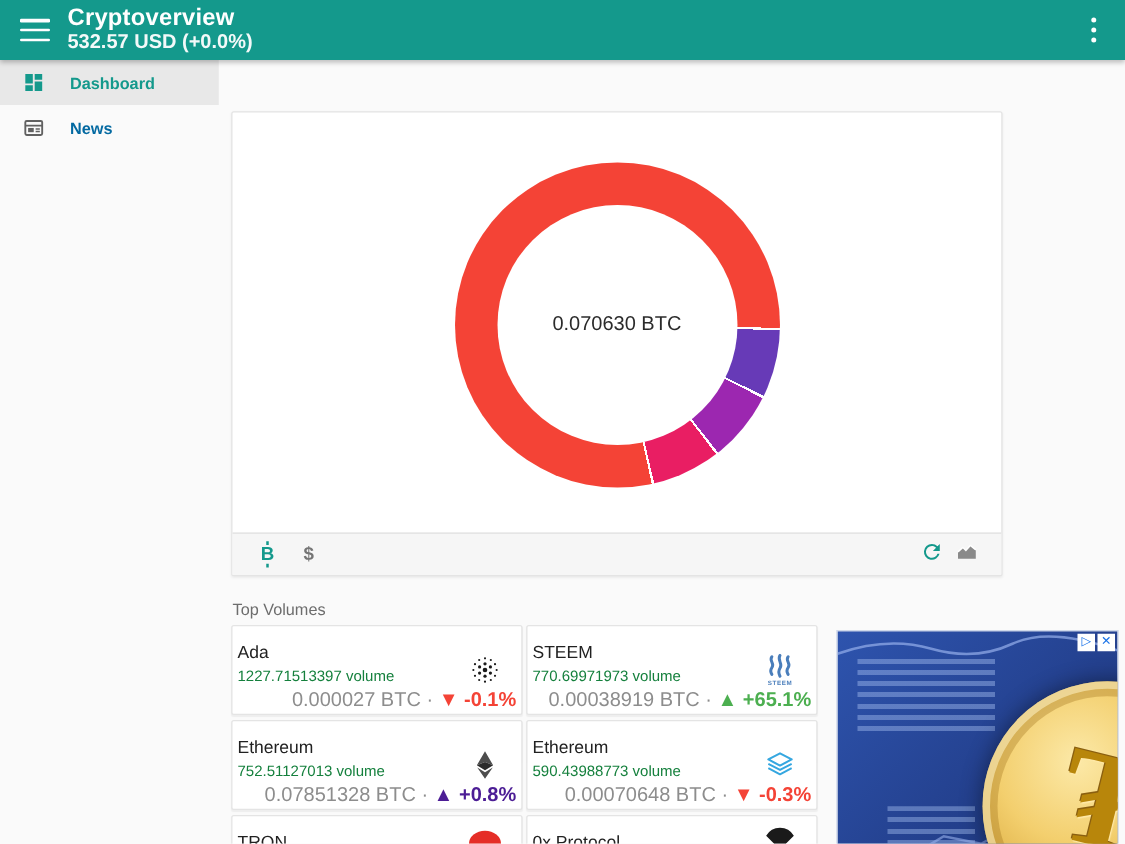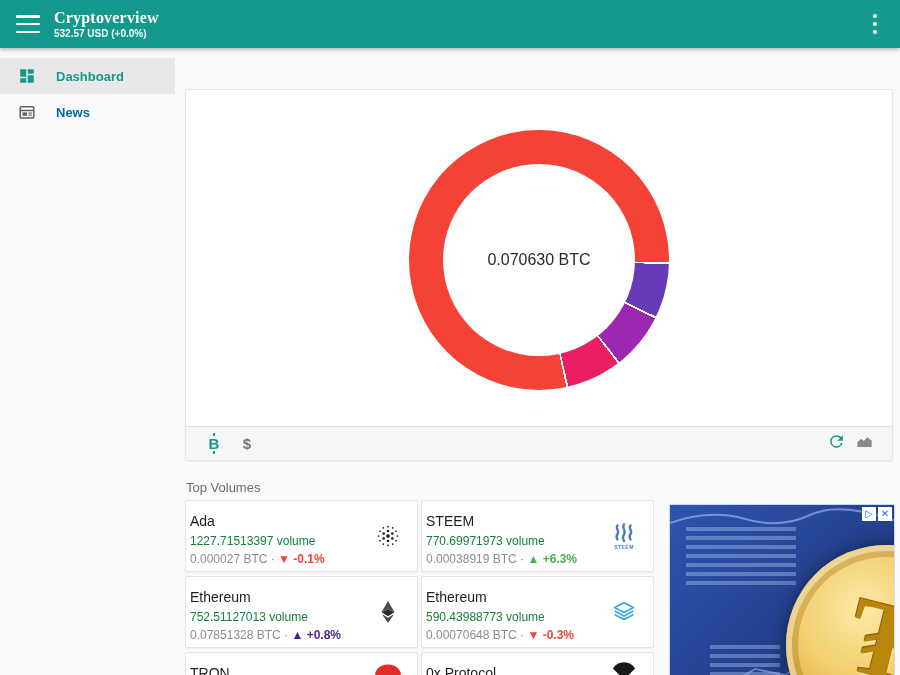--- a/index.html
+++ b/index.html
@@ -6,35 +6,35 @@
   html,body { width:900px; height:675px; }
   body { font-family:"Liberation Sans","DejaVu Sans",sans-serif; background:#fafafa; overflow:hidden; }
   #app { position:relative; width:900px; height:675px; overflow:hidden; background:#fafafa; }
 
   
   .appbar { position:absolute; top:0; left:0; width:900px; height:48px; background:#14998C;
             display:flex; align-items:center; box-shadow:0 2px 4px rgba(0,0,0,.25); z-index:10; }
   .hamburger { width:24px; height:18px; margin-left:16px; display:flex; flex-direction:column; justify-content:space-between; cursor:pointer; }
   .hamburger span { display:block; height:2.5px; background:#fff; border-radius:1px; }
   .titleblock { margin-left:14px; color:#fff; }
-  .app-title { font-size:16px; font-weight:bold; letter-spacing:.2px; line-height:18px;font-family:Liberation Serif, serif; }
-  .app-subtitle { font-size:10px; font-weight:bold; opacity:.95; margin-top:1px; }
+  .app-title { font-size:19px; font-weight:bold; letter-spacing:.2px; line-height:18px; }
+  .app-subtitle { font-size:16px; font-weight:bold; opacity:.95; margin-top:1px; }
   .kebab { position:absolute; right:18px; top:14px; width:14px; height:20px; display:flex; flex-direction:column; align-items:center; justify-content:space-between; cursor:pointer; }
   .kebab i { width:4px; height:4px; background:#fff; border-radius:50%; }
 
   
-  .sidebar { position:absolute; top:48px; left:0; width:175px; height:471px; padding-top:10px; }
+  .sidebar { position:absolute; top:48px; left:0; width:175px; height:471px; }
   .nav-item { height:36px; display:flex; align-items:center; padding-left:18px; cursor:pointer; }
   .nav-item.active { background:#e8e8e8; }
   .nav-item .nicon { width:18px; height:18px; margin-right:20px; flex:0 0 18px; }
   .nav-label { font-size:13px; font-weight:bold; color:#0369a1; }
   .nav-item.active .nav-label { color:#14998C; }
 
   
-  .chart-card { position:absolute; left:185px; top:89px; width:708px; height:372px; background:#fff;
+  .chart-card { position:absolute; left:185px; top:89px; width:617px; height:372px; background:#fff;
                 border:1px solid #e4e4e4; border-radius:2px; box-shadow:0 1px 2px rgba(0,0,0,.06); }
   .chart-area { position:relative; width:100%; height:338px; }
   .donut { position:absolute; left:50%; top:170px; transform:translate(-50%,-50%); width:260px; height:260px; border-radius:50%; }
   .donut::after { content:""; position:absolute; inset:34px; background:#fff; border-radius:50%; }
   .donut-label { position:absolute; left:50%; top:170px; transform:translate(-50%,-50%); font-size:16px; color:#2b2b2b; z-index:2; }
 
   .chart-toolbar { position:absolute; bottom:0; left:0; width:100%; height:34px; background:#f6f6f6;
                    border-top:1px solid #e0e0e0; display:flex; align-items:center; padding:0 14px; }
   .tb-btn { width:28px; height:28px; display:flex; align-items:center; justify-content:center; cursor:pointer; }
   .btc-glyph { font-size:15px; font-weight:bold; color:#14998C; position:relative; line-height:1; }
@@ -44,21 +44,21 @@
   .tb-spacer { flex:1; }
 
   
   .section-title { position:absolute; left:186px; top:480px; font-size:13px; color:#6d6d6d; }
   .vol-grid { position:absolute; left:185px; top:500px; width:470px; display:grid;
               grid-template-columns:233px 233px; grid-auto-rows:72px; column-gap:3px; row-gap:4px; }
   .vol-card { position:relative; background:#fff; border:1px solid #e4e4e4; border-radius:2px;
               padding:12px 4px; box-shadow:0 1px 1px rgba(0,0,0,.05); }
   .vol-name { font-size:14px; color:#212121; margin-bottom:5px; }
   .vol-volume { font-size:12px; color:#15803d; margin-bottom:4px; }
-  .vol-line3 { font-size:12px; color:#8d8d8d; }
+  .vol-line3 { font-size:16px; color:#8d8d8d;text-align:right; }
   .vol-change { font-weight:bold; }
   .vol-icon { position:absolute; right:14px; top:50%; transform:translateY(-50%); width:30px; height:34px;
               display:flex; flex-direction:column; align-items:center; justify-content:center; }
   .steem-word { font-size:5px; font-weight:bold; color:#4a7ebb; letter-spacing:.5px; margin-top:1px; }
 
   
   .ad { position:absolute; left:669px; top:504px; width:226px; height:200px; overflow:hidden;
         background:linear-gradient(135deg,#2e54ae 0%,#24418f 55%,#1b3377 100%); border:1px solid #cfd8ea; }
   .ad .ticker { position:absolute; background:repeating-linear-gradient(to bottom, rgba(165,190,240,.55) 0 4px, transparent 4px 9px); opacity:.8; }
   .t1 { left:16px; top:22px; width:110px; height:60px; }
@@ -181,21 +181,21 @@
               <circle cx="4.6" cy="7.7" r=".8"></circle>
               <circle cx="7.7" cy="4.6" r=".8"></circle>
           </g>
         </svg>
       </div>
     </div>
 
     <div class="vol-card">
       <div class="vol-name">STEEM</div>
       <div class="vol-volume">770.69971973 volume</div>
-      <div class="vol-line3"><span>0.00038919 BTC</span><span> · </span><span class="vol-change" style="color: rgb(76, 175, 80);"><span>▲</span><span> +6.3%</span></span></div>
+      <div class="vol-line3"><span>0.00038919 BTC</span><span> · </span><span class="vol-change" style="color: rgb(76, 175, 80);"><span>▲</span><span> +65.1%</span></span></div>
       <div class="vol-icon">
         <svg viewBox="0 0 24 18" width="26" height="20">
           <g fill="none" stroke="#4a7ebb" stroke-width="2.2" stroke-linecap="round">
             <path d="M6 2 C3.6 5, 8.4 7, 6 10 C4.8 11.6, 4.8 13, 6 15"></path>
             <path d="M12 1 C9.6 4.4, 14.4 7, 12 10.4 C10.8 12.2, 10.8 14, 12 16.4"></path>
             <path d="M18 2 C15.6 5, 20.4 7, 18 10 C16.8 11.6, 16.8 13, 18 15"></path>
           </g>
         </svg>
         <span class="steem-word">STEEM</span>
       </div>

